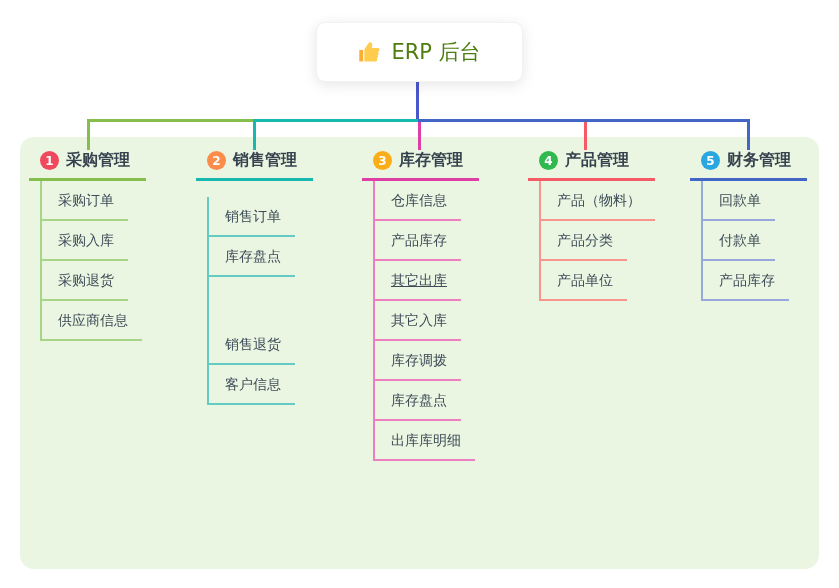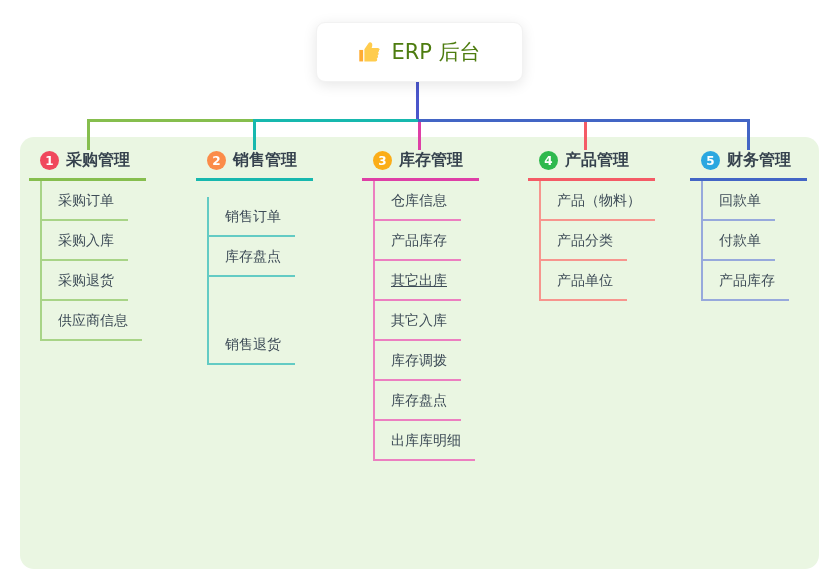--- a/index.html
+++ b/index.html
@@ -82,20 +82,21 @@
       </div>
       <div class="branch" style="left: 196px;">
         <div class="branch-header" style="border-bottom-color: rgb(23, 184, 174);">
           <span class="badge" style="background: rgb(251, 140, 73);">2</span>
           <span>销售管理</span>
         </div>
         <div class="children" style="border-left-color: rgb(99, 203, 196);">
           <div class="child" style="border-bottom-color: rgb(99, 203, 196); margin-top: 16px;">销售订单</div>
           <div class="child" style="border-bottom-color: rgb(99, 203, 196);">库存盘点</div>
           <div class="child" style="border-bottom-color: rgb(99, 203, 196); margin-top: 48px;">销售退货</div>
+          <div class="child" style="border-bottom-color: rgb(99, 203, 196);">客户信息</div>
         </div>
       </div>
       <div class="branch" style="left: 362px;">
         <div class="branch-header" style="border-bottom-color: rgb(222, 63, 166);">
           <span class="badge" style="background: rgb(251, 173, 24);">3</span>
           <span>库存管理</span>
         </div>
         <div class="children" style="border-left-color: rgb(236, 127, 192);">
           <div class="child" style="border-bottom-color: rgb(236, 127, 192);">仓库信息</div>
           <div class="child" style="border-bottom-color: rgb(236, 127, 192);">产品库存</div>

